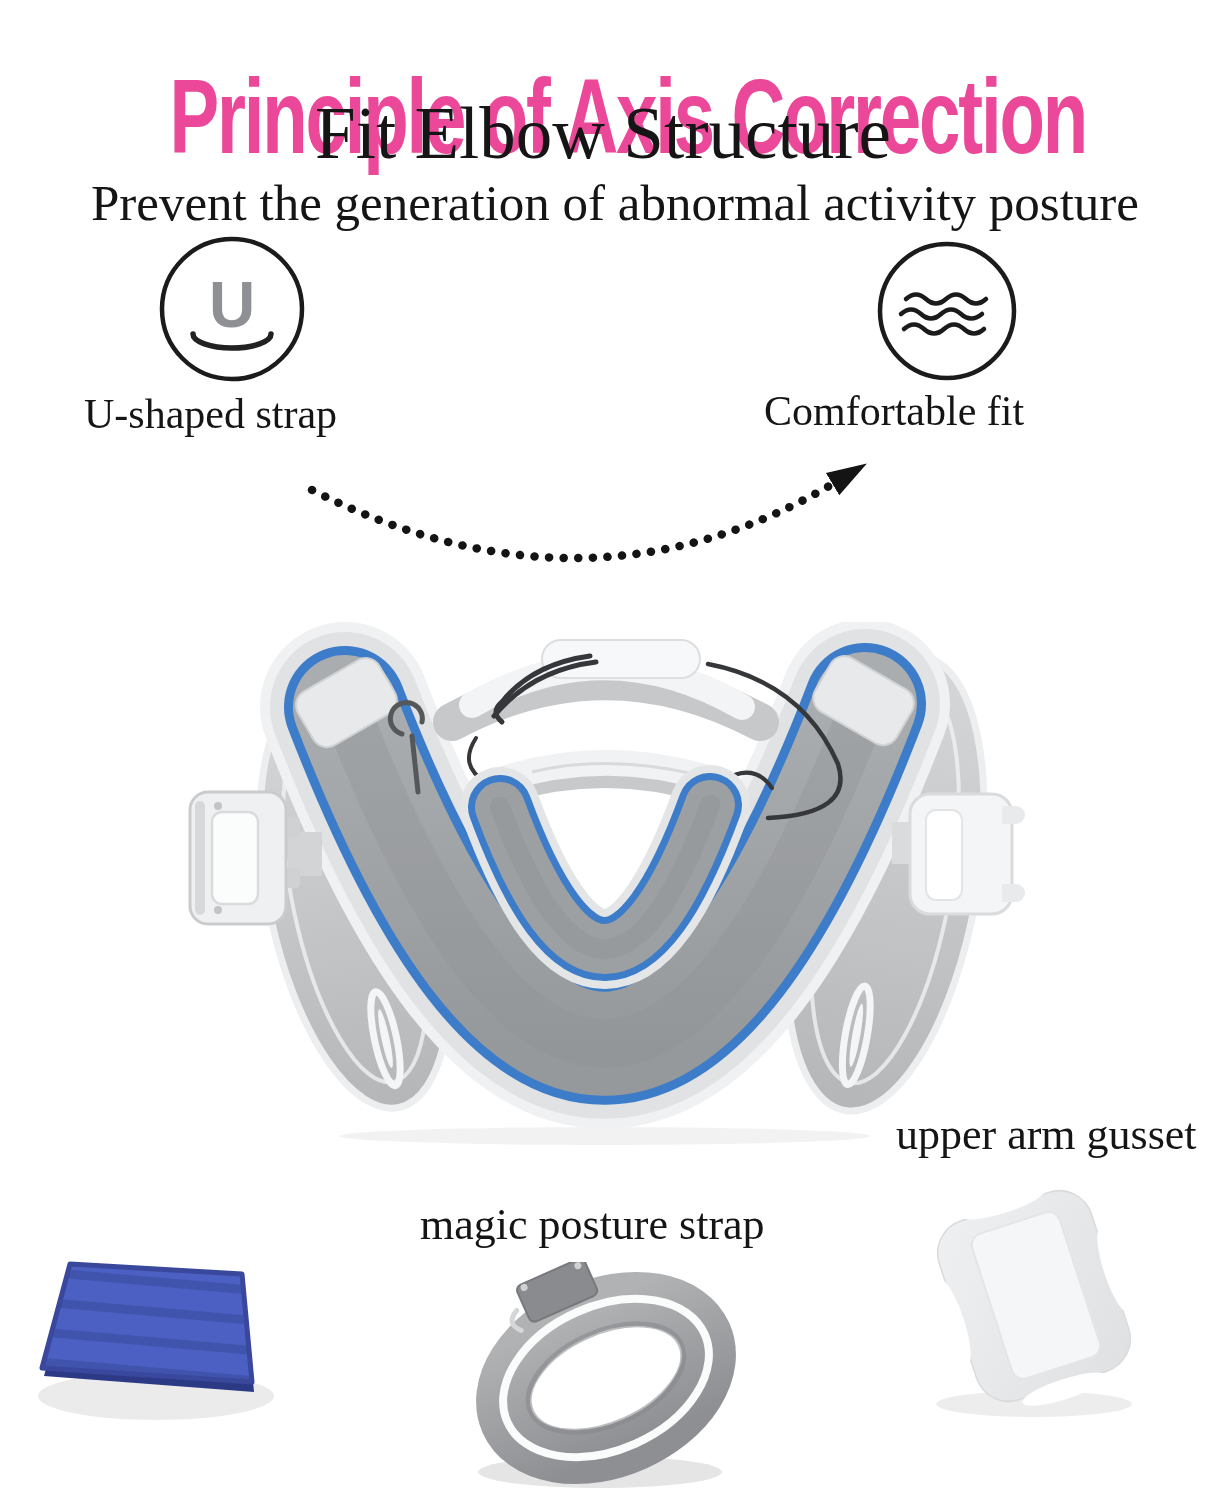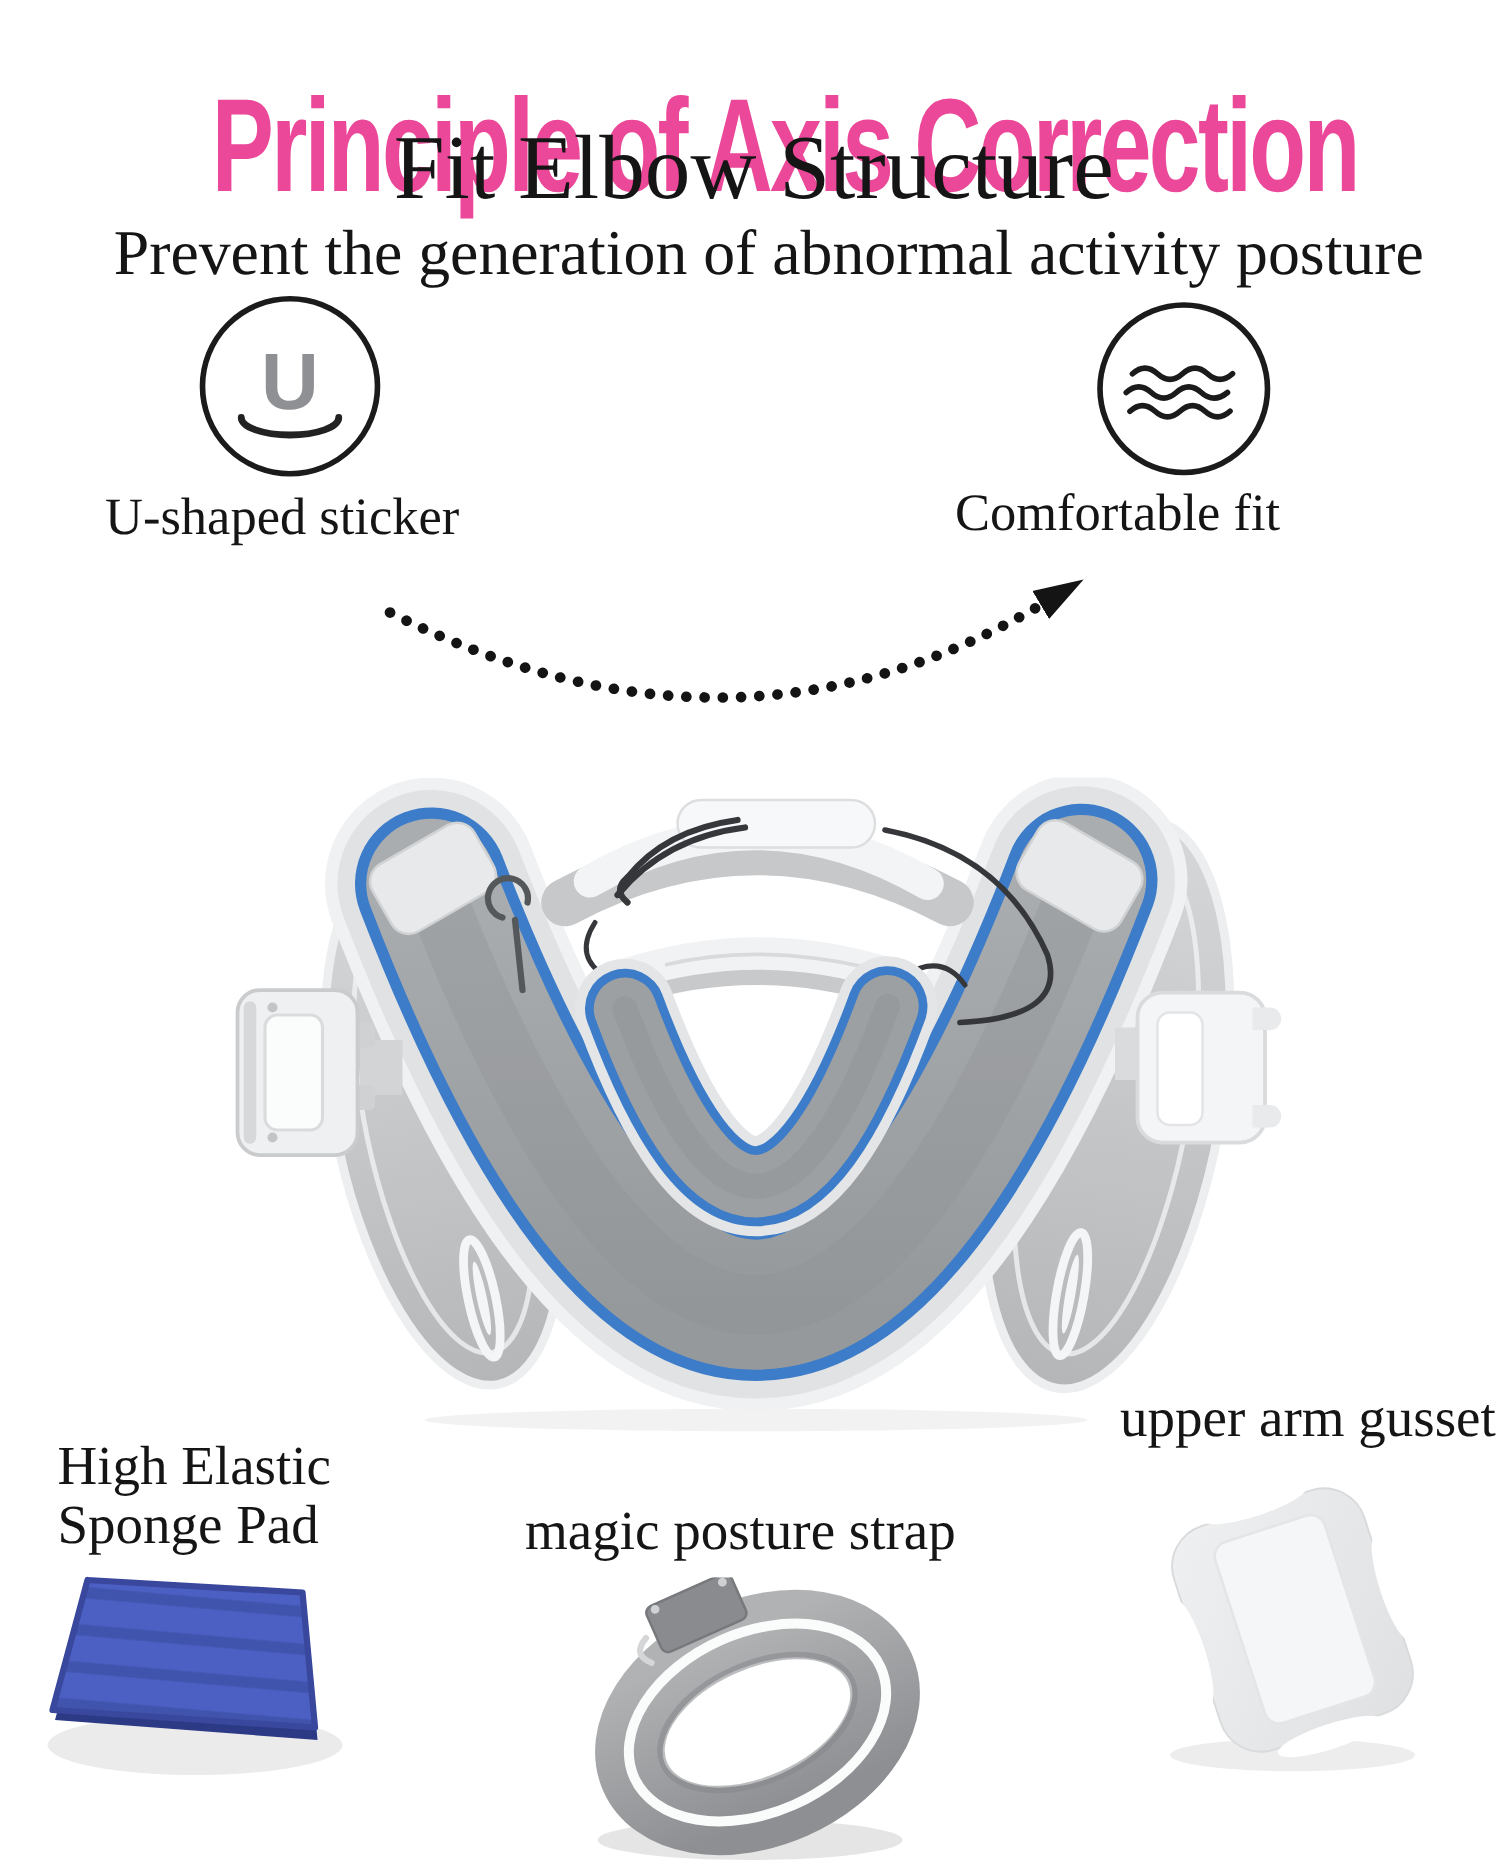--- a/index.html
+++ b/index.html
@@ -37,21 +37,21 @@
     <path d="M 37 101 A 39 14 0 1 0 115 101" fill="none" stroke="#222" stroke-width="5.5" stroke-linecap="round"></path>
   </svg>
 
   <svg class="abs" style="left:874px;top:238px;" width="146" height="146" viewBox="0 0 146 146">
     <circle cx="73" cy="73" r="67" fill="none" stroke="#1b1b1b" stroke-width="4.5"></circle>
     <path d="M 32 61 q 10 -9 20 0 t 20 0 t 20 0 t 20 0" fill="none" stroke="#1b1b1b" stroke-width="4.5" stroke-linecap="round"></path>
     <path d="M 27 76 q 10 -9 20 0 t 20 0 t 20 0 t 21 0" fill="none" stroke="#1b1b1b" stroke-width="4.5" stroke-linecap="round"></path>
     <path d="M 30 91 q 10 -9 20 0 t 20 0 t 20 0 t 20 0" fill="none" stroke="#1b1b1b" stroke-width="4.5" stroke-linecap="round"></path>
   </svg>
 
-  <div class="abs feature-label" style="left:84px;top:390px;">U-shaped sticker</div>
+  <div class="abs feature-label" style="left:84px;top:390px;">U-shaped strap</div>
   <div class="abs feature-label" style="left:764px;top:387px;">Comfortable fit</div>
 
   <svg class="abs" style="left:296px;top:450px;" width="590" height="175" viewBox="0 0 590 175">
     <defs>
       <marker id="ah" markerUnits="userSpaceOnUse" markerWidth="46" markerHeight="34" refX="4" refY="17" orient="auto">
         <path d="M0,4 L40,17 L0,30 z" fill="#141414"></path>
       </marker>
     </defs>
     <path d="M 16 40 Q 292 180 540 32" fill="none" stroke="#141414" stroke-width="8.5" stroke-linecap="round" stroke-dasharray="0.1 14.5" marker-end="url(#ah)"></path>
   </svg>
@@ -146,24 +146,20 @@
 
     <g>
       <rect x="742" y="200" width="30" height="42" fill="#d9dbdd"></rect>
       <rect x="760" y="172" width="102" height="120" rx="20" fill="#f4f5f6" stroke="#d9dbdd" stroke-width="3"></rect>
       <rect x="776" y="188" width="36" height="90" rx="10" fill="#ffffff" stroke="#e2e4e6" stroke-width="2"></rect>
       <path d="M 852 184 h 14 a 9 9 0 0 1 0 18 h -14 z" fill="#e8eaec"></path>
       <path d="M 852 262 h 14 a 9 9 0 0 1 0 18 h -14 z" fill="#e8eaec"></path>
     </g>
   </svg>
 
-  <div class="abs part-label" style="left:46px;top:1150px;">
-    <div>High Elastic</div>
-    <div>Sponge Pad</div>
-  </div>
   <svg class="abs" style="left:28px;top:1246px;" width="252" height="218" viewBox="0 0 252 218">
     <defs>
       <pattern id="padstripes" width="12" height="30" patternUnits="userSpaceOnUse" patternTransform="rotate(5)">
         <rect width="12" height="30" fill="#4c60c4"></rect>
         <rect y="20" width="12" height="9" fill="#4054ae"></rect>
       </pattern>
     </defs>
     <ellipse cx="128" cy="150" rx="118" ry="24" fill="rgba(0,0,0,0.08)"></ellipse>
     <polygon points="44,26 216,36 226,146 16,130" fill="#2c3a85"></polygon>
     <polygon points="42,18 214,28 224,136 14,122" fill="url(#padstripes)" stroke="#39479c" stroke-width="5" stroke-linejoin="round"></polygon>

